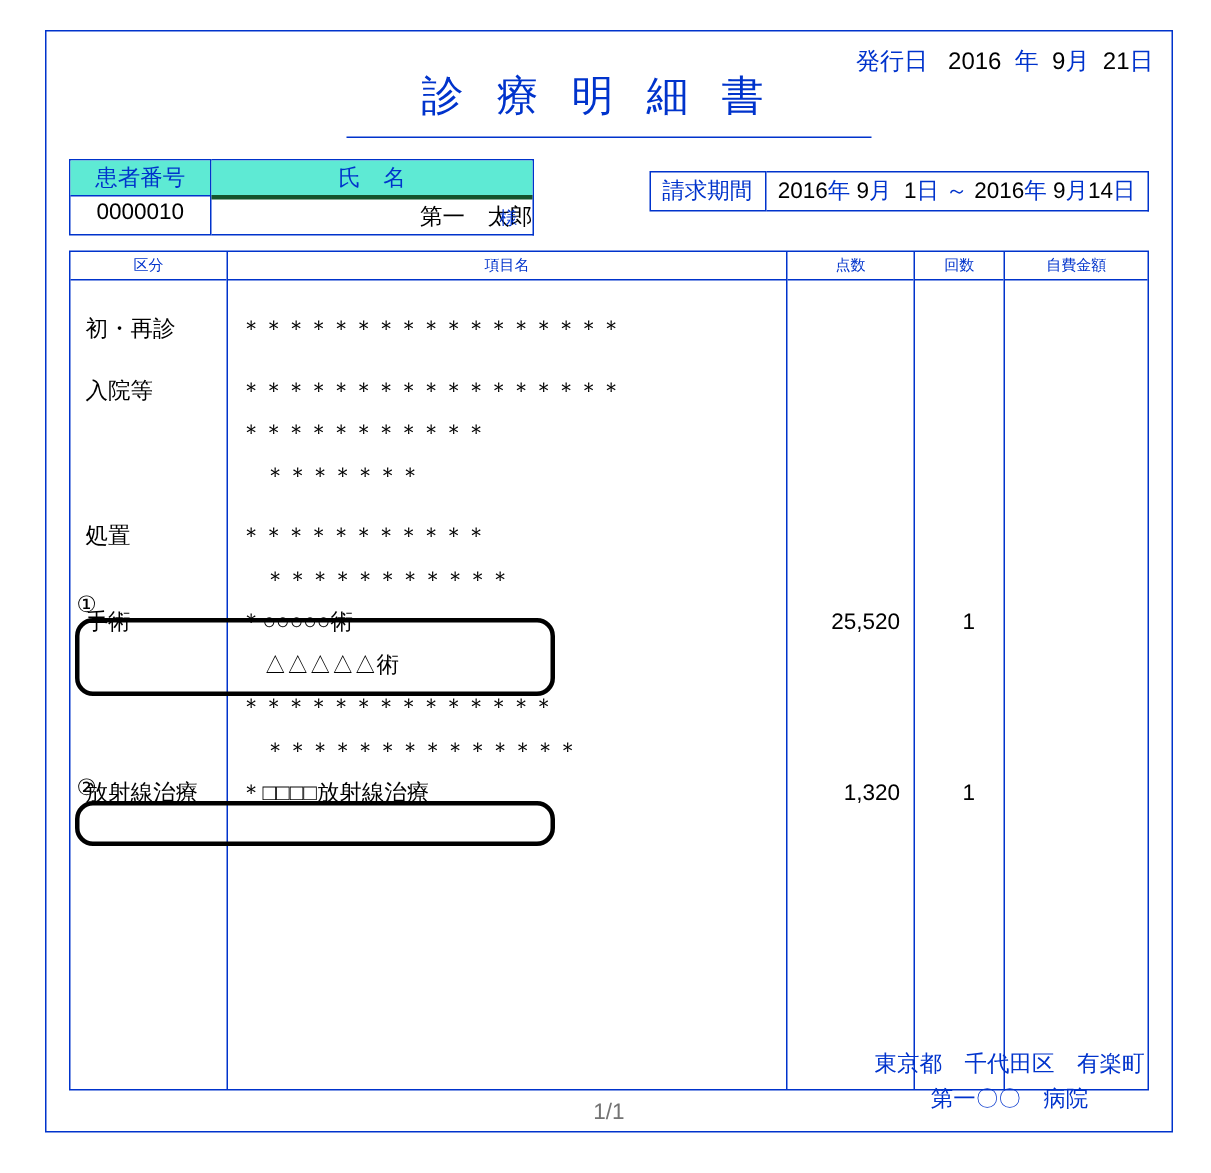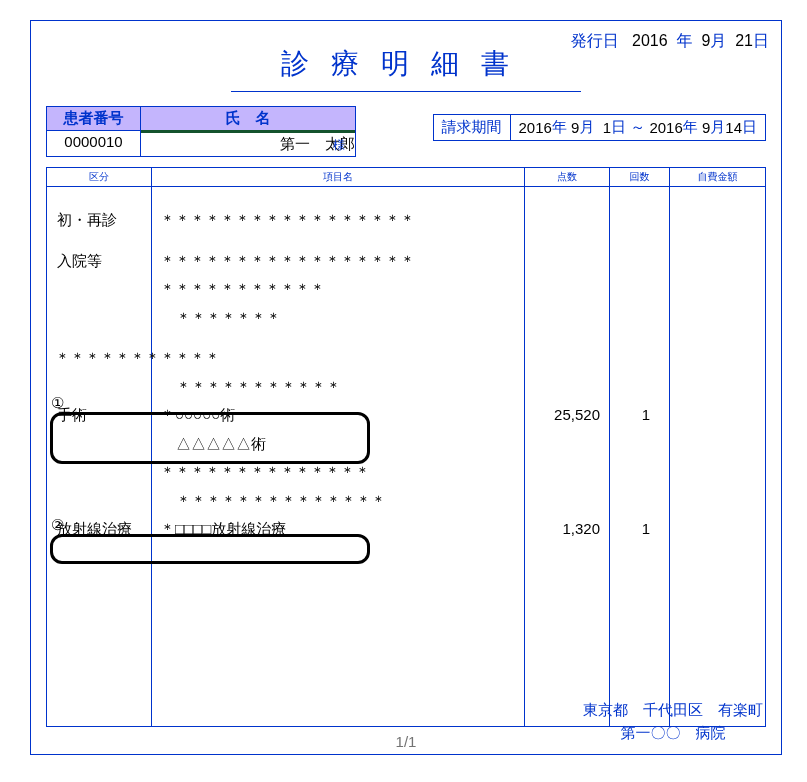--- a/index.html
+++ b/index.html
@@ -46,25 +46,24 @@
       padding: 14px 15px 0 15px;
     }
     .patient-box {
       display: flex;
     }
     .patient-no-col, .patient-name-col {
       border: 1px solid #0033cc;
       text-align: center;
     }
     .patient-no-head, .patient-name-head {
-      background: #c4b5fd;
+      background: #5eead4;
       color: #0033cc;
       font-size: 15px;
       padding: 2px 0;
-      font-weight: bold;
     }
     .patient-no-val {
       color: #000;
       font-size: 15px;
       padding: 2px 0;
       border-top: 1px solid #0033cc;
     }
     .patient-name-val {
       color: #000;
       font-size: 15px;
@@ -256,20 +255,21 @@
       </div>
       <div class="body-row">
         <div class="b-kubun"></div>
         <div class="b-koumoku b-indent">＊＊＊＊＊＊＊</div>
         <div class="b-tensuu"></div>
           <div class="b-kaisuu"></div>
           <div class="b-jihi"></div>
       </div>
       <div style="height:12px"></div>
       <div class="body-row">
+        <div class="b-kubun">処置</div>
         <div class="b-koumoku">＊＊＊＊＊＊＊＊＊＊＊</div>
         <div class="b-tensuu"></div>
           <div class="b-kaisuu"></div>
           <div class="b-jihi"></div>
       </div>
       <div class="body-row">
         <div class="b-kubun"></div>
         <div class="b-koumoku b-indent">＊＊＊＊＊＊＊＊＊＊＊</div>
         <div class="b-tensuu"></div>
           <div class="b-kaisuu"></div>

